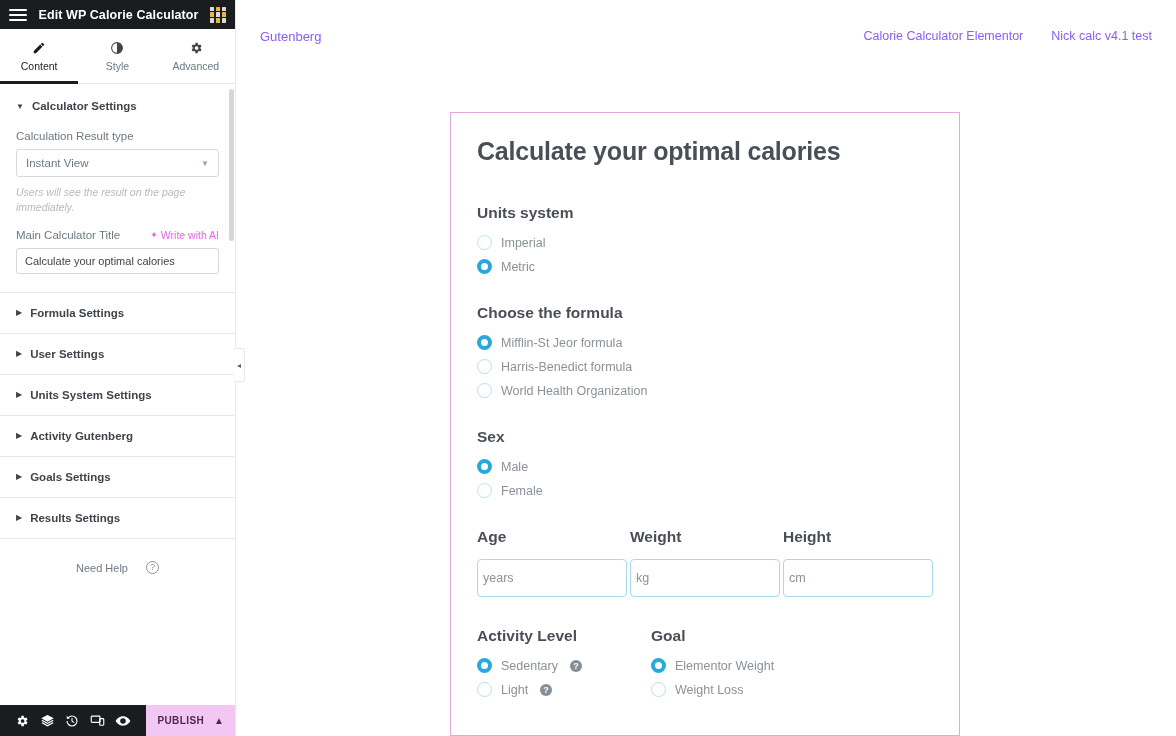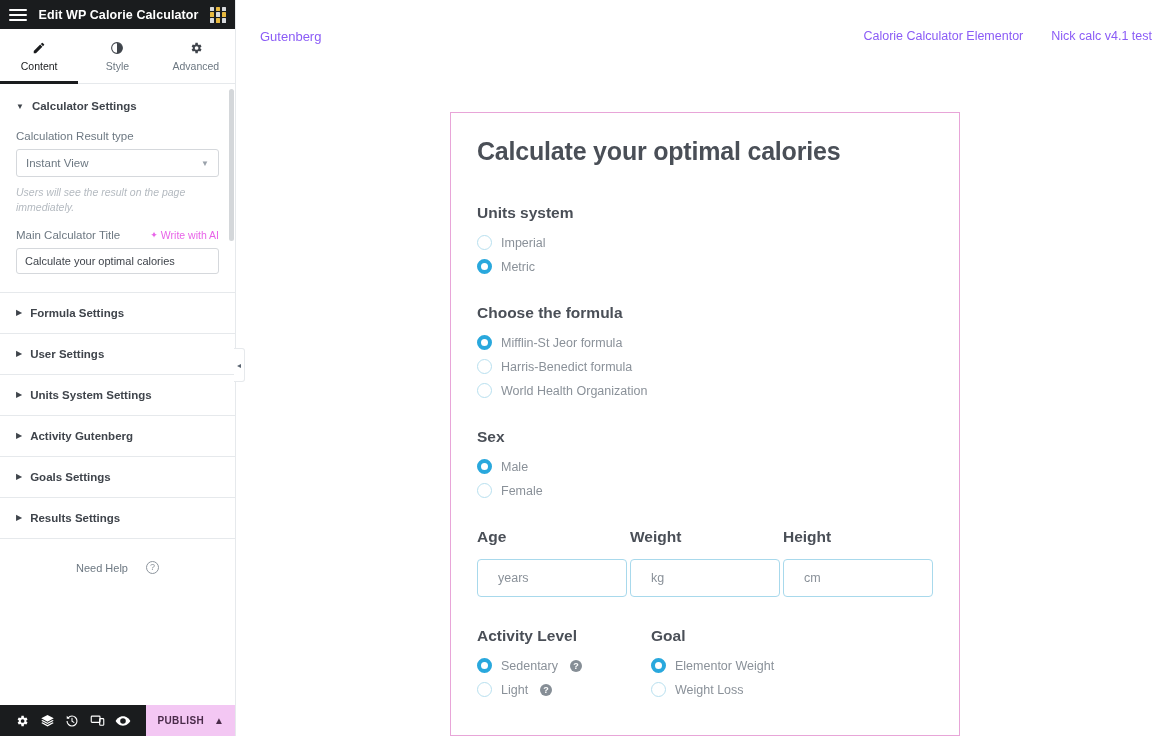--- a/index.html
+++ b/index.html
@@ -124,21 +124,21 @@
   .radio.on { border:4px solid #29a8dd; }
   .radio-label { font-size:12.5px; color:#8a9199; }
   .help-dot { width:12px; height:12px; border-radius:50%; background:#868e96; color:#fff;
     font-size:9px; line-height:12px; text-align:center; font-weight:bold; margin-left:3px; cursor:pointer; }
 
   .fields { display:flex; gap:3px; margin-bottom:30px; }
   .field { flex:1; }
   .field-label { font-size:15.5px; font-weight:bold; color:#4a4f57; margin-bottom:13px; }
   .field-input {
     width:100%; height:38px; border:1px solid #a8d9ec; border-radius:4px;
-    padding:0 20px; font-size:12.5px; color:#3f444b; background:#fff; outline:none;
+    padding:0 5px; font-size:12.5px; color:#3f444b; background:#fff; outline:none;
     font-family:"Liberation Sans", sans-serif;
   }
   .field-input::placeholder { color:#8a9199; }
 
   .two-col { display:flex; gap:32px; }
   .col { width:142px; }
   .col-wide { width:180px; }
 </style>
 </head>
 <body>

